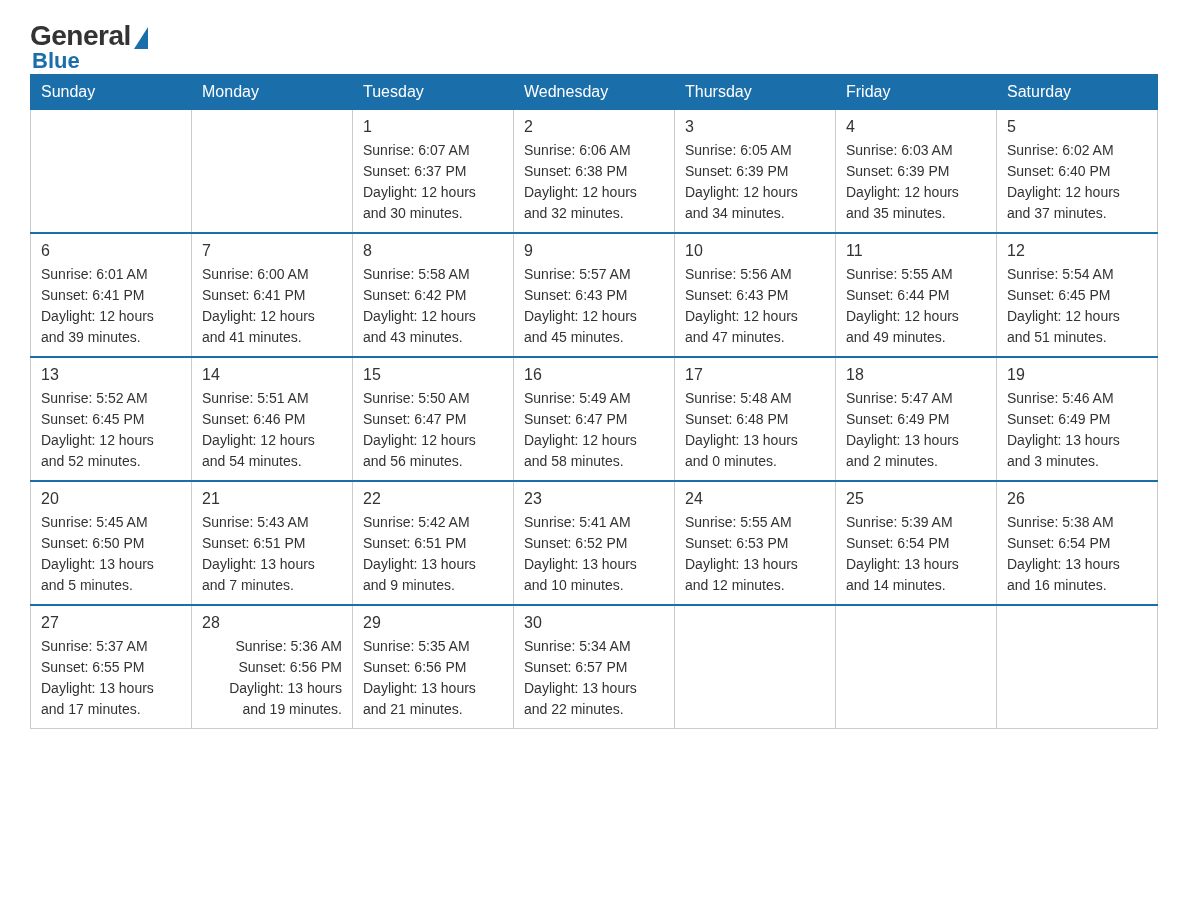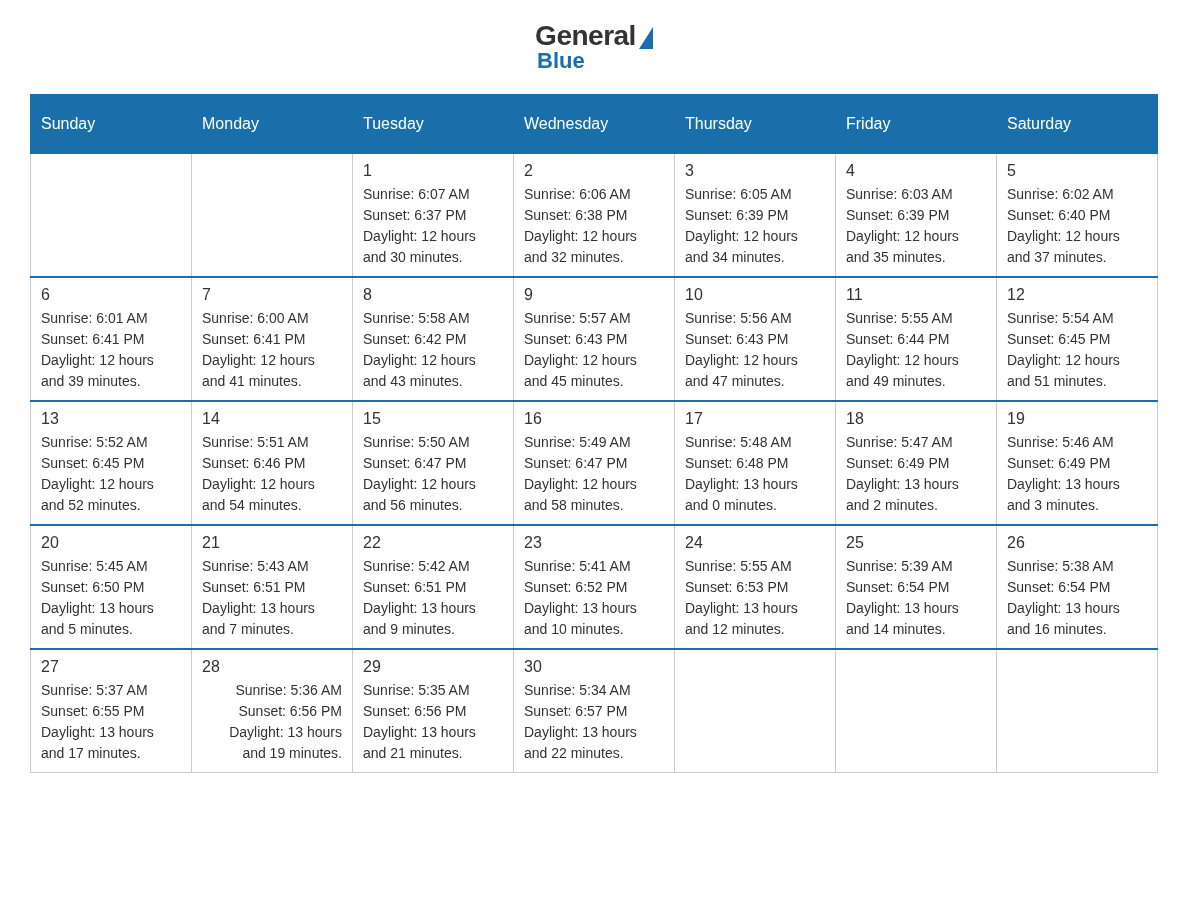--- a/index.html
+++ b/index.html
@@ -7,22 +7,21 @@
       font-family: Arial, sans-serif;
       background: #fff;
       color: #333;
       width: 1188px;
       min-height: 918px;
       padding: 20px 30px;
     }
     .header {
       display: flex;
       justify-content: space-between;
-      align-items: center;
-      margin-bottom: 20px;
+      align-items: flex-start;
       flex-direction: column;
     }
     .logo {
       display: flex;
       flex-direction: column;
       align-items: flex-start;
     }
     .logo-top {
       display: flex;
       align-items: center;
@@ -63,21 +62,21 @@
       margin-top: 4px;
     }
     .calendar {
       width: 100%;
       border-collapse: collapse;
       border: 1px solid #aaa;
     }
     .calendar th {
       background: #1a6fab;
       color: #fff;
-      padding: 20px 10px;
+      padding: 8px 10px;
       font-size: 16px;
       font-weight: normal;
       text-align: left;
       border: 1px solid #1a6fab;
     }
     .calendar td {
       vertical-align: top;
       padding: 8px 10px;
       border: 1px solid #ccc;
       width: 14.28%;

